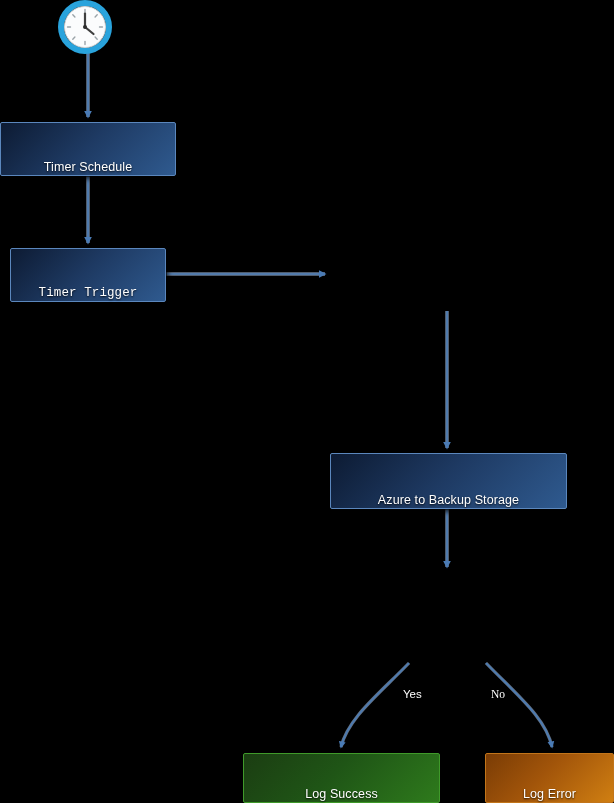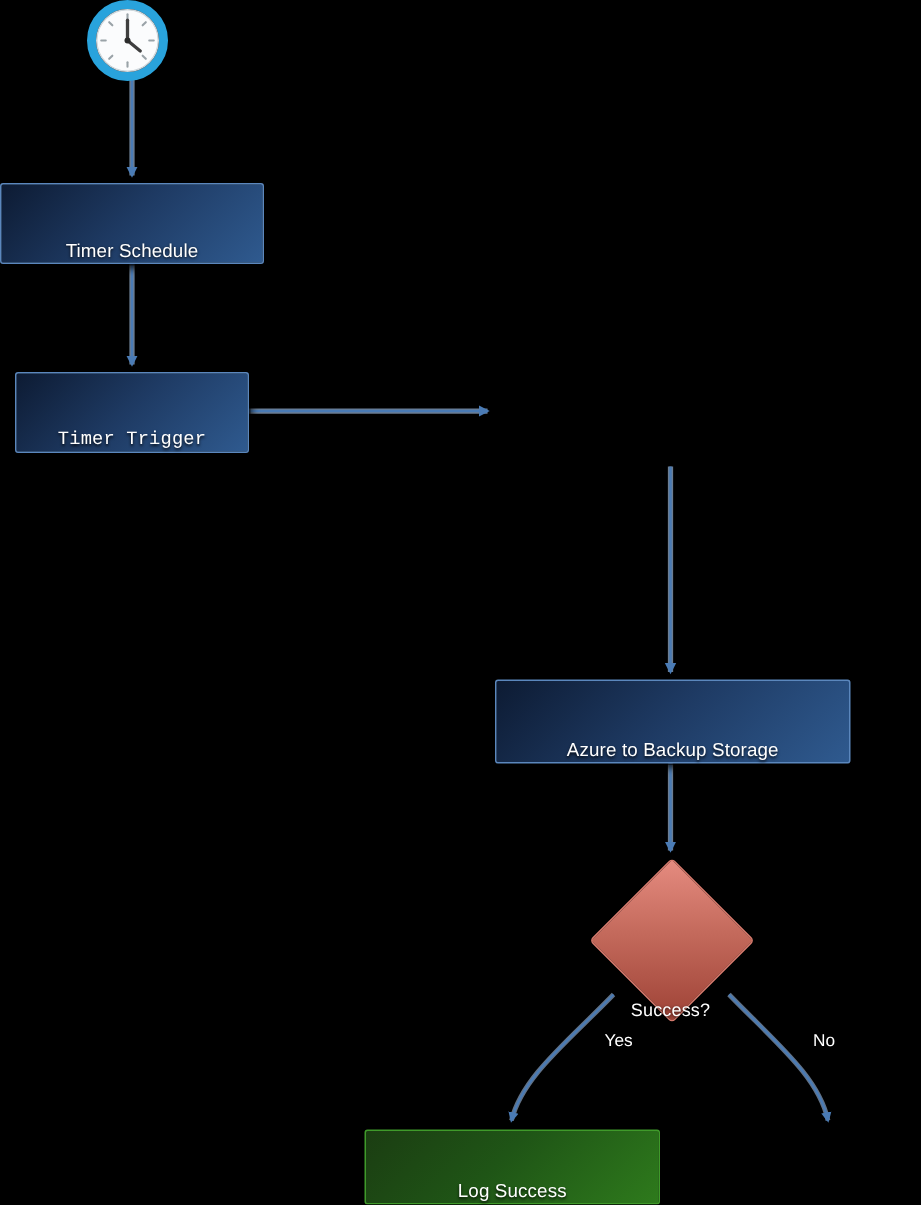--- a/index.html
+++ b/index.html
@@ -188,26 +188,25 @@
 
   <div class="node process" style="left:10px; top:248px; width:156px; height:54px;font-family:Liberation Mono, monospace;">
     <span>Timer Trigger</span>
   </div>
 
 
   <div class="node process" style="left:330px; top:453px; width:237px; height:56px;">
     <span>Azure to Backup Storage</span>
   </div>
 
-  <div class="node decision" style="left:393px; top:572px; width:108px; height:108px;">
-    <span class="diamond-shape"></span>
-    <span class="diamond-label">Success?</span>
-  </div>
 
   <div class="node success" style="left:243px; top:753px; width:197px; height:50px;">
     <span>Log Success</span>
   </div>
 
+  <div class="node error" style="left:485px; top:753px; width:129px; height:50px;">
+    <span>Log Error</span>
+  </div>
 
   <div class="edge-label" style="left:355px; top:688px;margin-left:47px;">Yes</div>
-  <div class="edge-label" style="left:541px; top:688px;">No</div>
+  <div class="edge-label" style="left:490px; top:688px;font-family:Liberation Serif, serif;">No</div>
 
 </div>
 
 </body></html>

